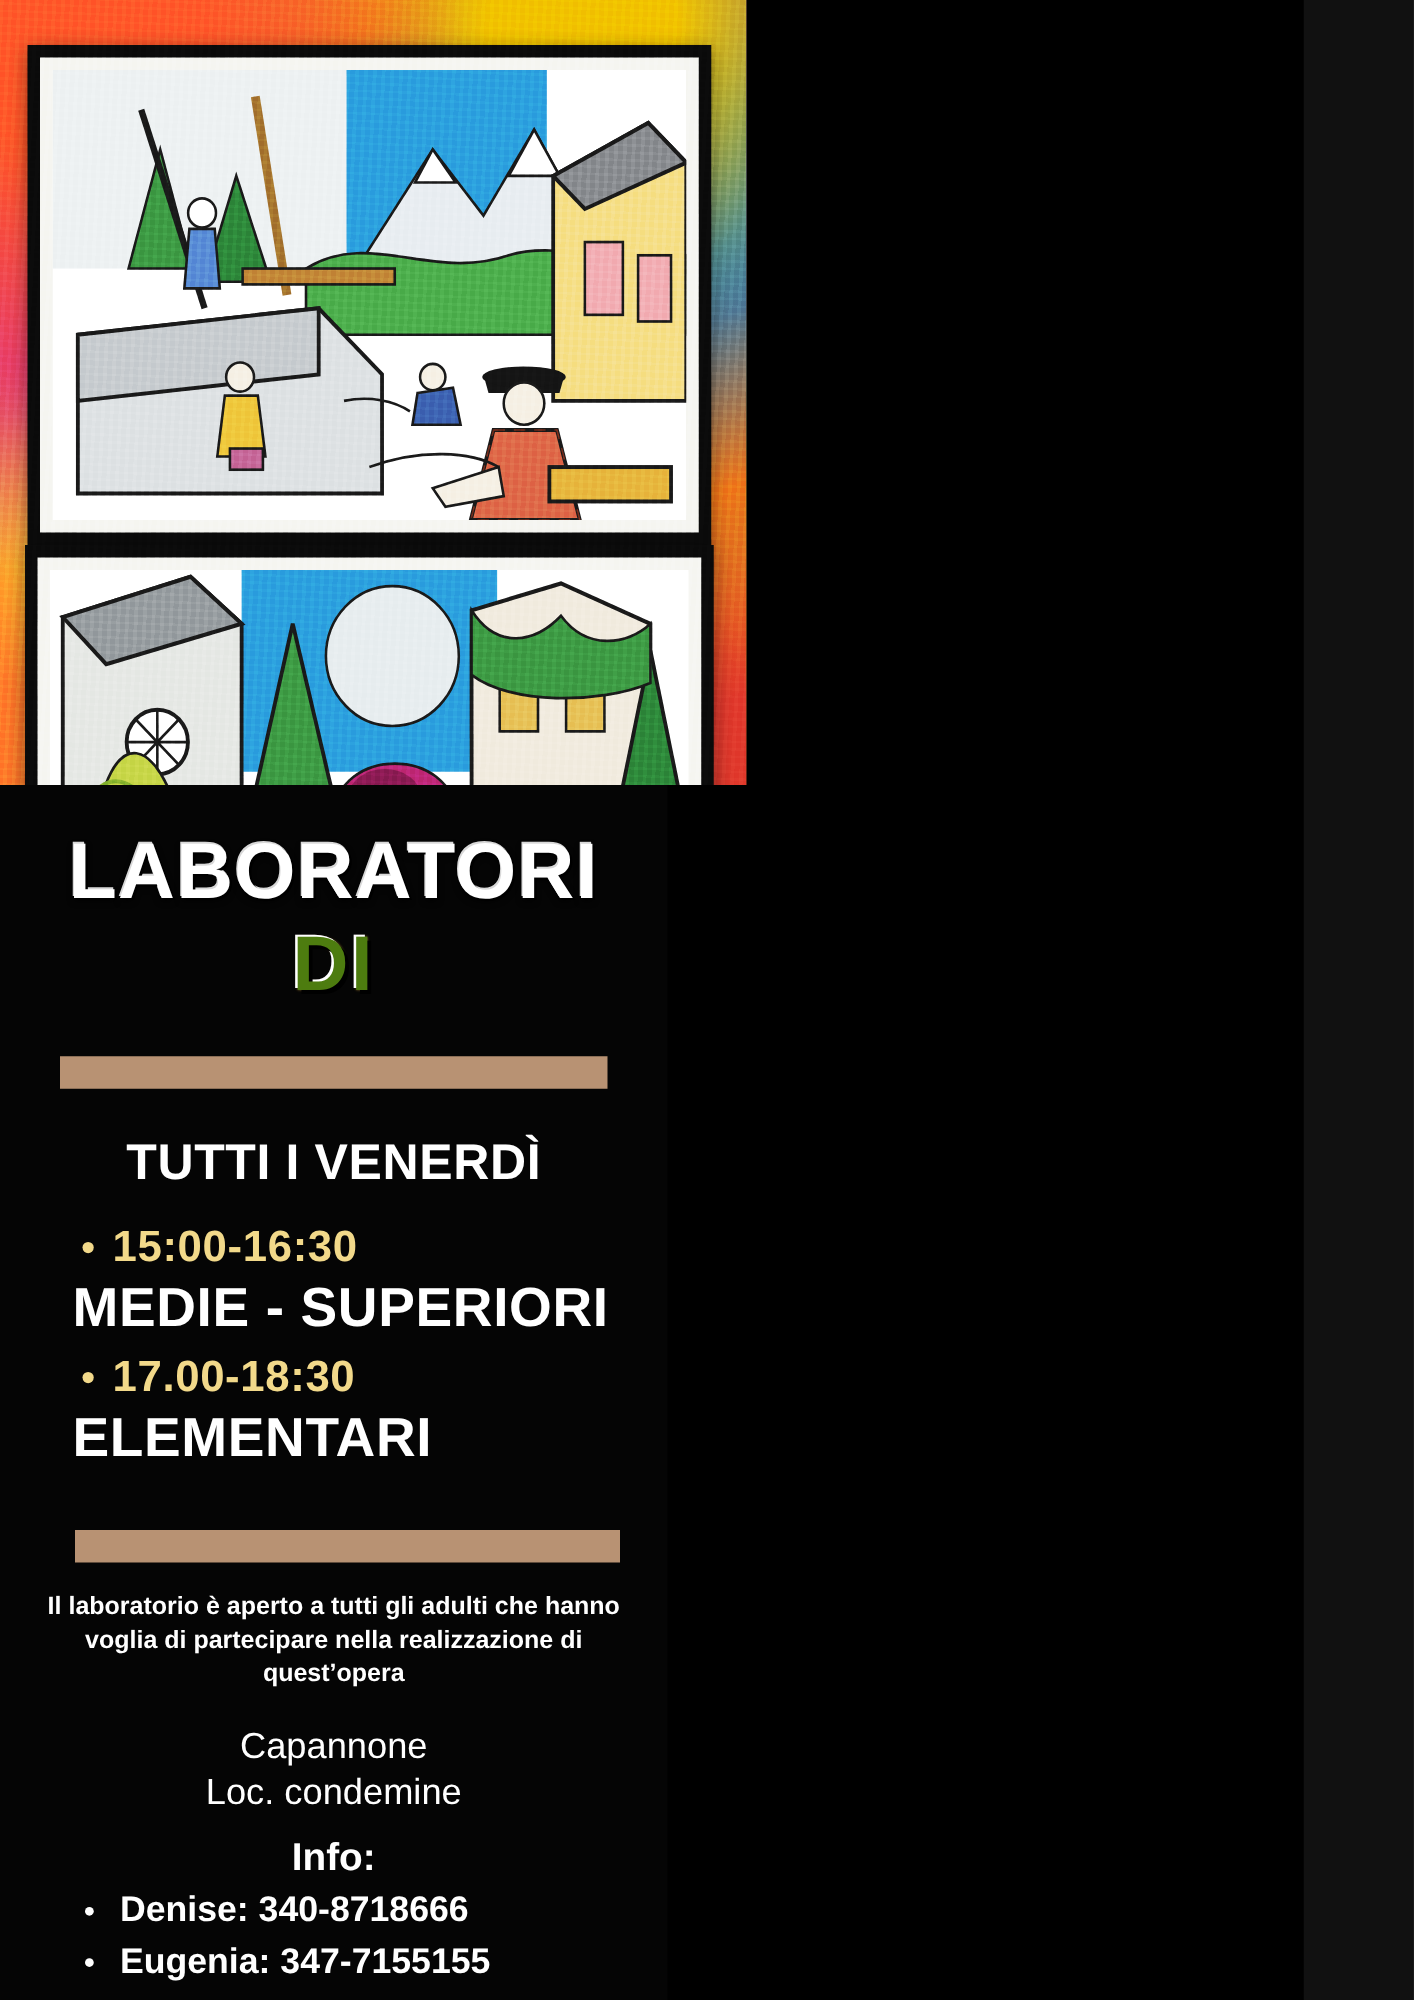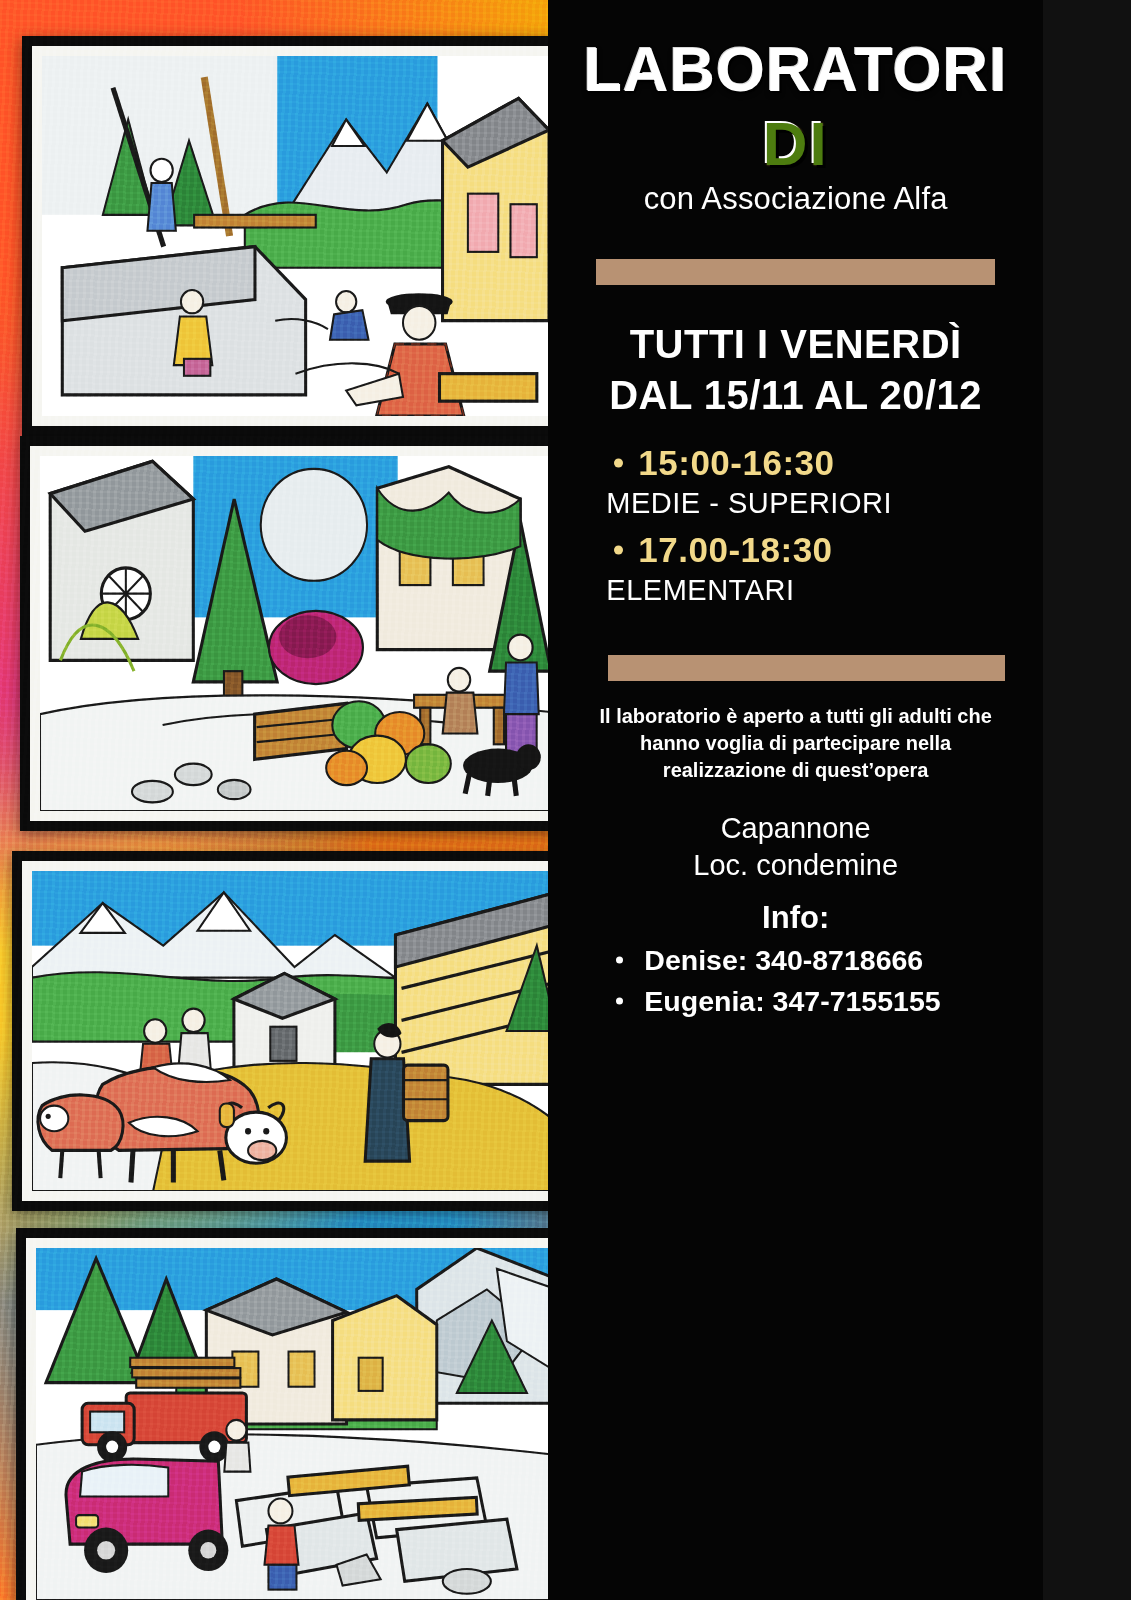--- a/index.html
+++ b/index.html
@@ -10,20 +10,21 @@
   body {
     font-family: "Liberation Sans", sans-serif;
   }
   .poster {
     position: relative;
     width: 1043px;
     height: 1600px;
     overflow: hidden;
     background: #000;
     display: flex;
+    flex-direction: column;
   }
 
   
   .left-col {
     position: relative;
     width: 597px;
     height: 1600px;
     overflow: hidden;
     background:
       radial-gradient(circle at 12% 6%, #ff5a2a 0 12%, rgba(255,90,42,0) 38%),
@@ -166,22 +167,22 @@
     position: absolute;
     left: 12px;
     top: 50%;
     transform: translateY(-50%);
     width: 9px;
     height: 9px;
     background: #f2d98a;
     border-radius: 50%;
   }
   .slot-group {
-    font-size: 29px;
-    font-weight: 400;
+    font-size: 44px;
+    font-weight: 700;
     color: #ffffff;
     margin: 4px 0 0 0;
     padding-left: 4px;
     letter-spacing: 0.5px;
   }
 
   .note {
     margin: 22px 6px 0 6px;
     font-size: 20px;
     font-weight: 700;
@@ -473,27 +474,25 @@
         </svg>
       </div>
     </div>
 
   </div>
 
   <div class="right-col">
 
     <div class="title-laboratori">LABORATORI</div>
     <div class="title-di">DI</div>
-    <div class="subtitle-assoc">con Associazione Alfa</div>
 
     <div class="divider-bar"></div>
 
     <div class="dates">
       <div>TUTTI I VENERDÌ</div>
-      <div>DAL 15/11 AL 20/12</div>
     </div>
 
     <div class="slots">
       <div class="slot-time">
         <span class="bullet"></span>
         <span>15:00-16:30</span>
       </div>
       <div class="slot-group">MEDIE - SUPERIORI</div>
       <div class="slot-time">
         <span class="bullet"></span>

